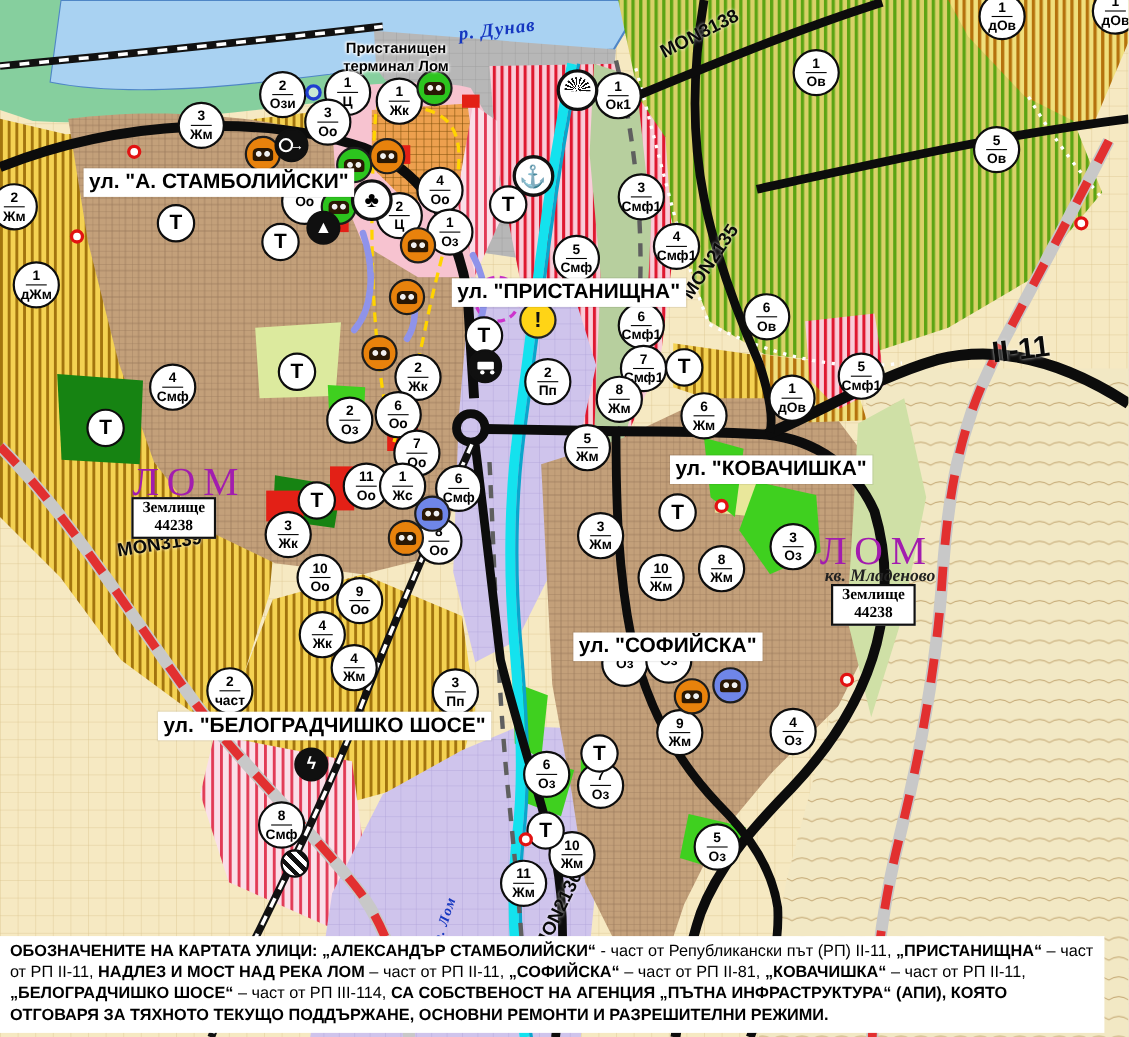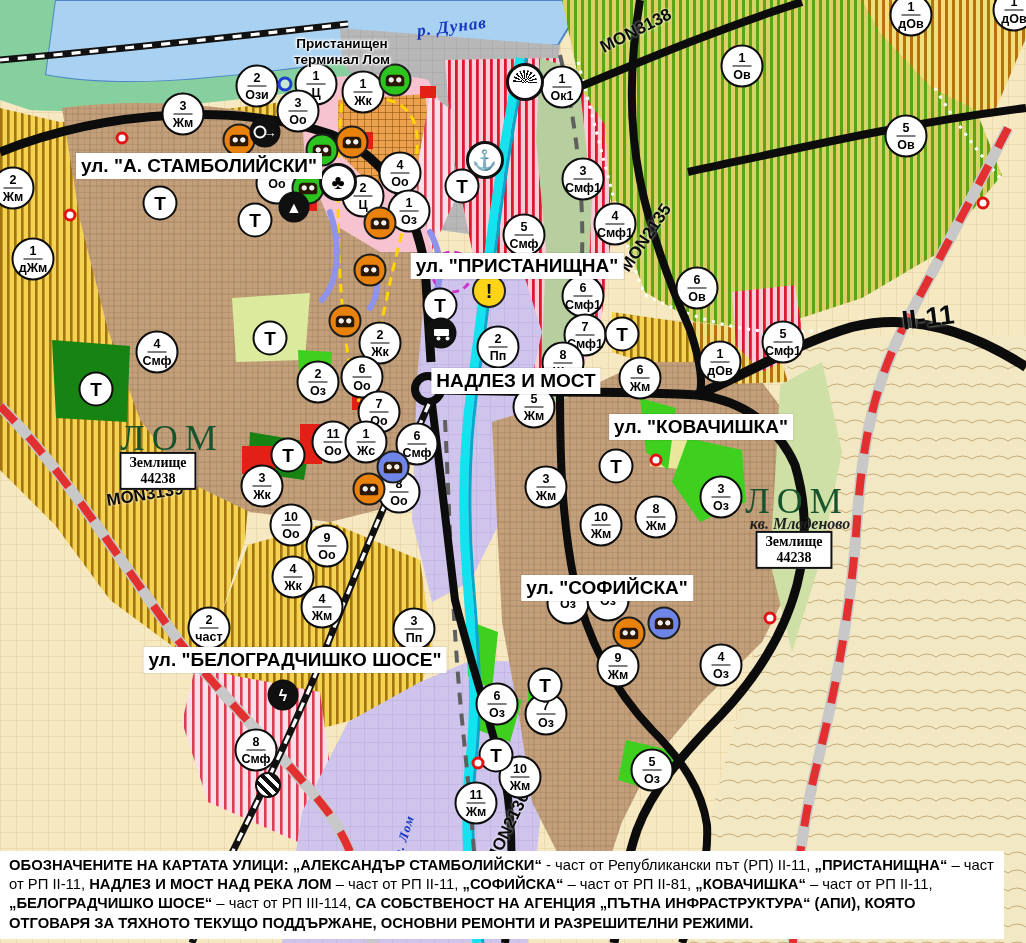--- a/index.html
+++ b/index.html
@@ -39,21 +39,21 @@
       background:repeating-linear-gradient(45deg,#111 0 4px,#fff 4px 8px);}
   .bluering{width:15px;height:15px;border:3.5px solid #1f3ed0;background:rgba(255,255,255,.55);}
   .reddot{width:13px;height:13px;border:3px solid #e21212;background:#fff;}
   
   .sl{position:absolute;transform:translate(-50%,-50%);background:#fff;color:#000;font-weight:bold;
       font-size:19px;padding:2px 5px;white-space:nowrap;z-index:5;box-shadow:0 0 0 1px rgba(0,0,0,.07);}
   .rl{position:absolute;transform:translate(-50%,-50%);font-weight:bold;font-size:17px;color:#0a0a0a;
       white-space:nowrap;z-index:2;text-shadow:0 0 3px rgba(255,255,255,.85);}
   .rl.xl{font-size:27px;}
   .city{position:absolute;transform:translate(-50%,-50%);font-family:"Liberation Serif",serif;font-size:36px;
-      letter-spacing:7px;color:#14532d;z-index:2;white-space:nowrap;}
+      letter-spacing:7px;color:#a21caf;z-index:2;white-space:nowrap;}
   .district{position:absolute;transform:translate(-50%,-50%);font:italic bold 16px "Liberation Serif",serif;
       color:#222;z-index:2;white-space:nowrap;}
   .plot{position:absolute;transform:translate(-50%,-50%);background:#fff;border:2px solid #111;
       font:bold 14px "Liberation Serif",serif;text-align:center;padding:1px 8px;line-height:1.15;z-index:4;white-space:nowrap;}
   .rivlab{position:absolute;transform:translate(-50%,-50%) rotate(-7deg);
       font:italic bold 17px "Liberation Serif",serif;color:#1536c0;letter-spacing:1px;z-index:2;white-space:nowrap;}
   .rivlab.lom{transform:translate(-50%,-50%) rotate(-72deg);font-size:13px;}
   .portlab{position:absolute;transform:translate(-50%,-50%);font-weight:bold;font-size:13.5px;color:#000;
       text-align:center;line-height:1.15;z-index:5;white-space:nowrap;
       text-shadow:0 0 2px #fff,0 0 4px #fff,1px 1px 2px #fff,-1px -1px 2px #fff;}
@@ -514,39 +514,38 @@
       <div class="sym reddot" style="left: 656px; top: 460px;"></div>
       <div class="sym reddot" style="left: 983px; top: 203px;"></div>
       <div class="sym reddot" style="left: 770px; top: 618px;"></div>
       <div class="sym reddot" style="left: 478px; top: 763px;"></div>
     </div>
 
   <div class="layer">
 
   <div class="sl" style="left: 199px; top: 166px;">ул. "А. СТАМБОЛИЙСКИ"</div>
       <div class="sl" style="left: 517px; top: 266px;">ул. "ПРИСТАНИЩНА"</div>
-      <div class="sl" style="left: 516px; top: 381px;">НАДЛЕЗ И МОСТ</div>
       <div class="sl" style="left: 701px; top: 427px;">ул. "КОВАЧИШКА"</div>
       <div class="sl" style="left: 607px; top: 588px;">ул. "СОФИЙСКА"</div>
       <div class="sl" style="left: 295px; top: 660px;">ул. "БЕЛОГРАДЧИШКО ШОСЕ"</div>
     </div>
 
   <div class="layer">
 
   <div class="rl" style="left: 636px; top: 31px; transform: translate(-50%, -50%) rotate(-27deg);">MON3138</div>
       <div class="rl" style="left: 646px; top: 238px; transform: translate(-50%, -50%) rotate(-56deg);">MON2135</div>
       <div class="rl" style="left: 145px; top: 495px; transform: translate(-50%, -50%) rotate(-9deg);">MON3139</div>
       <div class="rl" style="left: 508px; top: 828px; transform: translate(-50%, -50%) rotate(-64deg);">MON2136</div>
       <div class="rl xl" style="left: 928px; top: 318px; transform: translate(-50%, -50%) rotate(-7deg);">II-11</div>
     </div>
 
   <div class="rivlab" style="left:452px;top:27px;">р. Дунав</div>
   <div class="rivlab lom" style="left:404px;top:836px;">р. Лом</div>
 
-  <div class="portlab" style="left:342px;top:52px;text-align:center;">
+  <div class="portlab" style="left:360px;top:52px;text-align:center;">
     <div>Пристанищен</div>
     <div>терминал Лом</div>
   </div>
 
   <div class="city" style="left:172px;top:438px;">ЛОМ</div>
   <div class="plot" style="left:158px;top:471px;">
     <div>Землище</div>
     <div>44238</div>
   </div>
 

